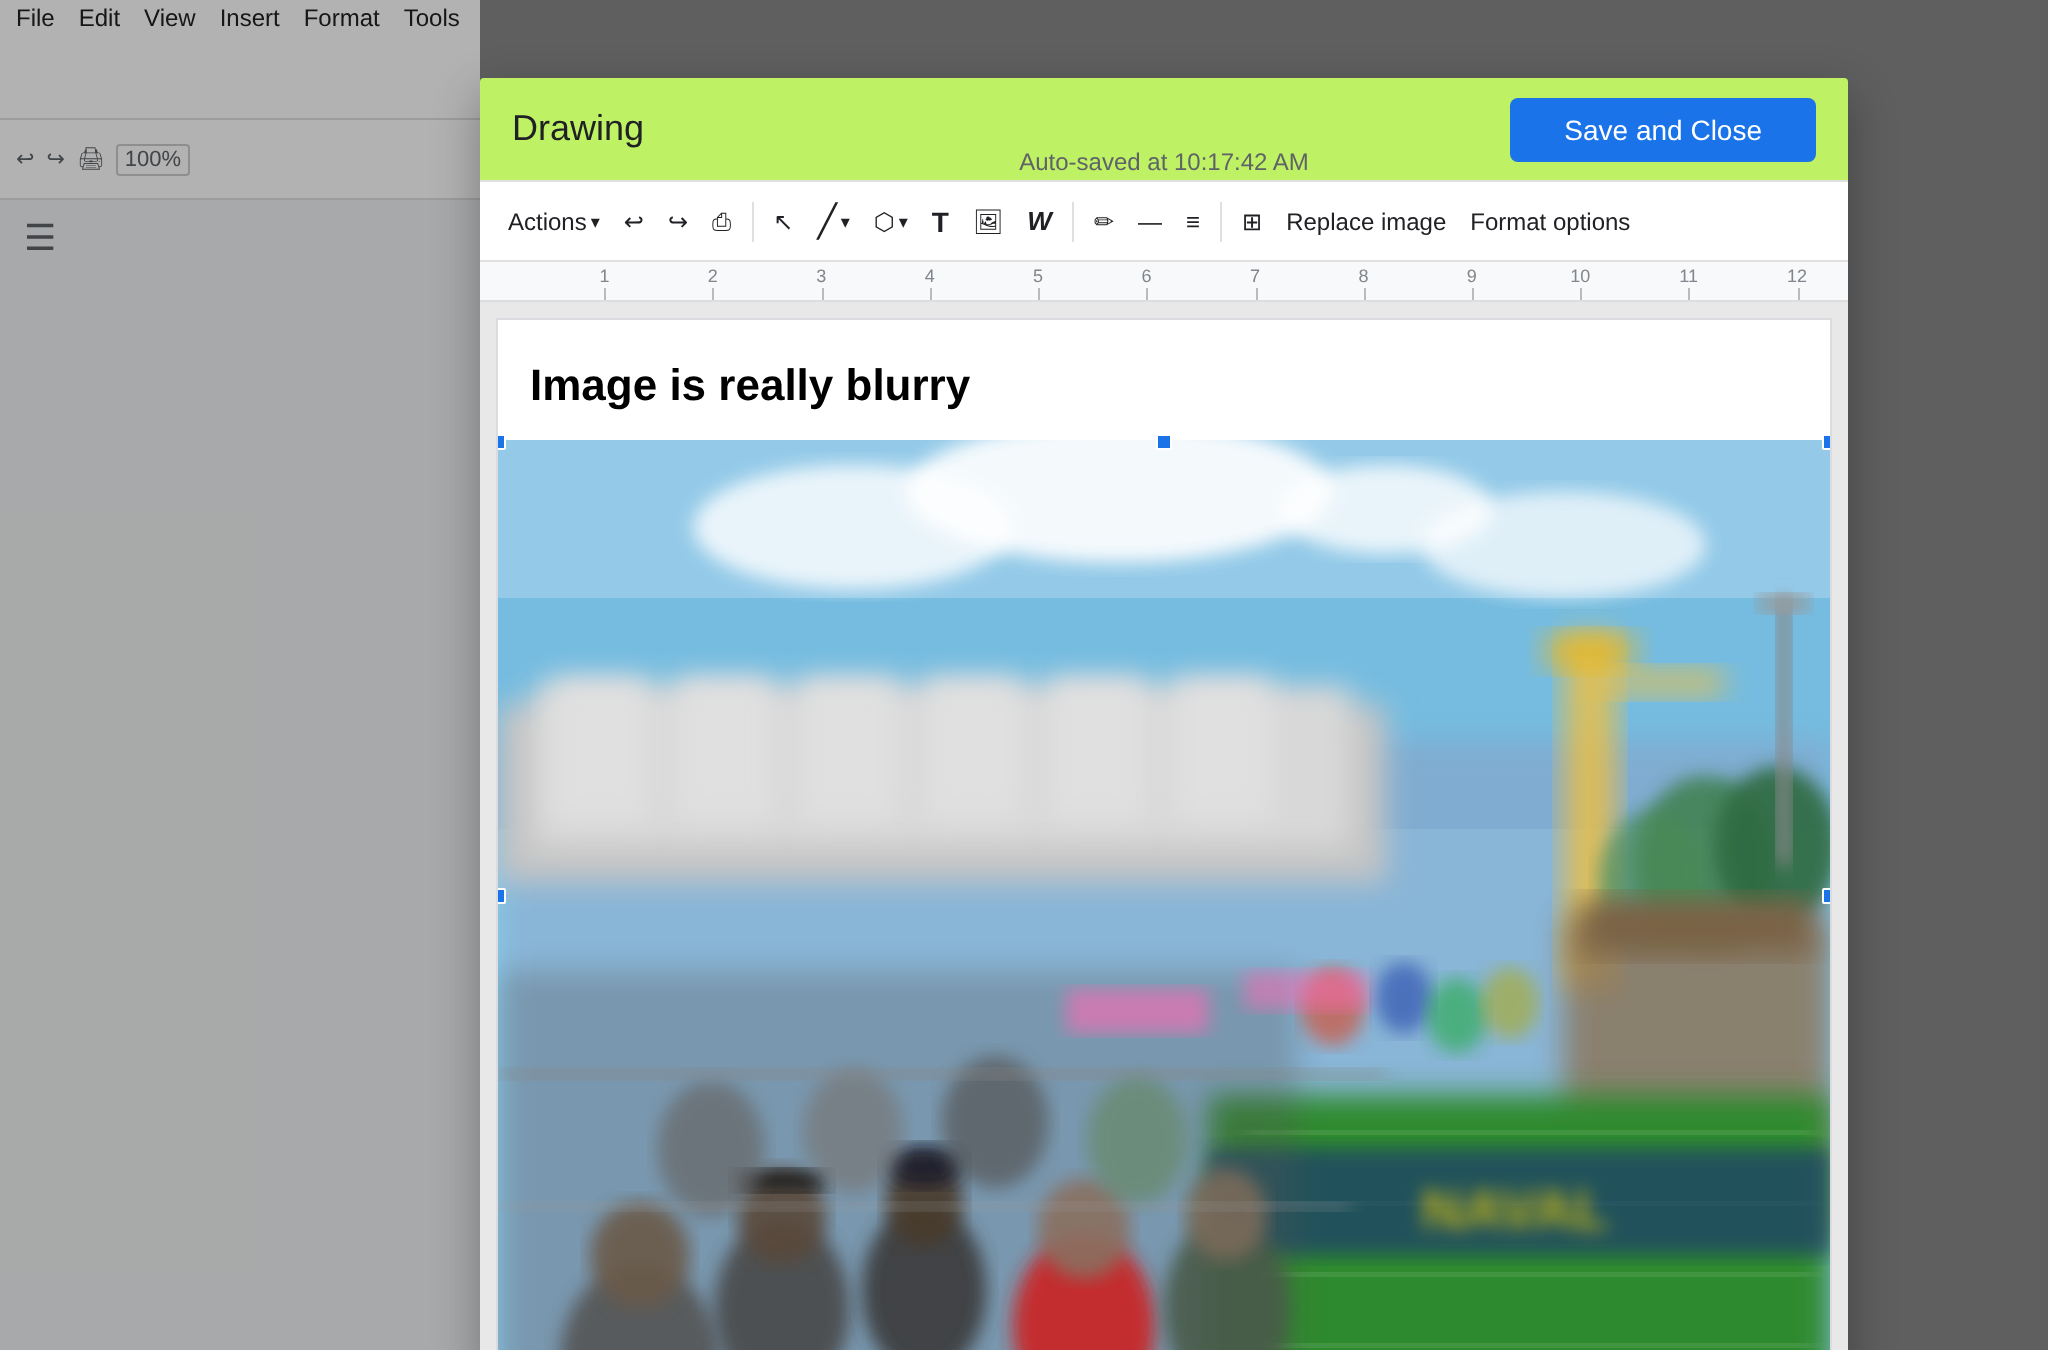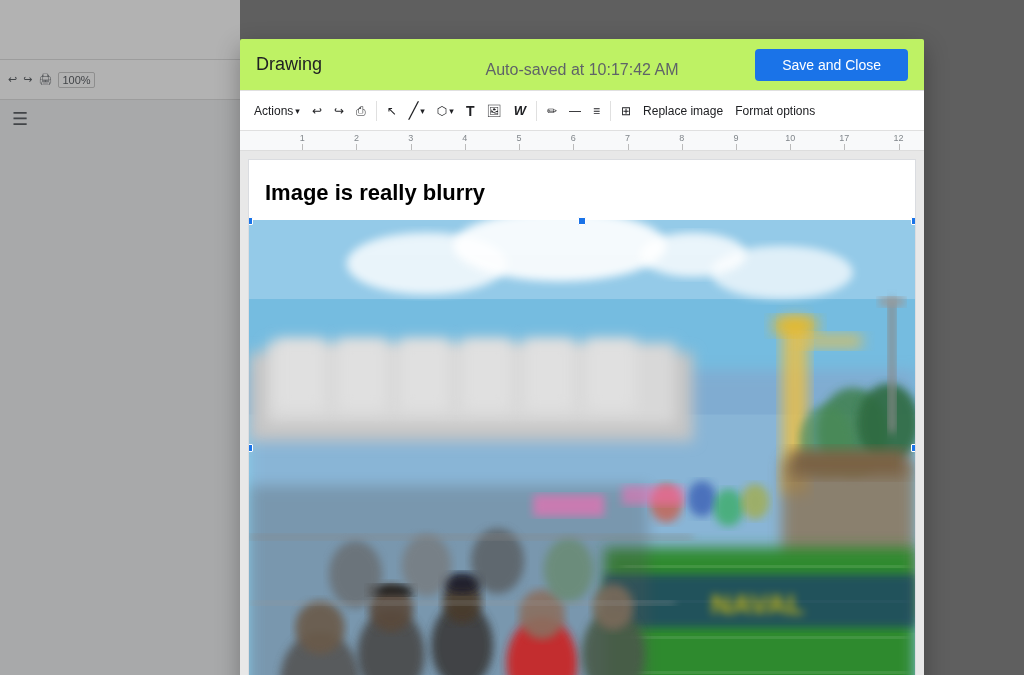--- a/index.html
+++ b/index.html
@@ -120,26 +120,26 @@
       flex-shrink: 0;
     }
 
     .modal-title {
       font-size: 18px;
       font-weight: 400;
       color: #202124;
     }
 
     .modal-autosave {
-      font-size: 16px;
+      font-size: 12px;
       color: #5f6368;
       position: absolute;
       left: 50%;
       transform: translateX(-50%);
-      top: 22px;
+      top: 35px;
     }
 
     .save-close-btn {
       background: #1a73e8;
       color: #fff;
       border: none;
       border-radius: 4px;
       padding: 8px 27px;
       font-size: 14px;
       cursor: pointer;
@@ -266,20 +266,28 @@
       width: 1px;
       background: #bbb;
     }
   </style>
 </head>
 <body>
 
 <div class="docs-bg"></div>
 
 <div class="docs-topbar">
+  <div class="docs-menu-row">
+    <span class="docs-menu-item">File</span>
+    <span class="docs-menu-item">Edit</span>
+    <span class="docs-menu-item">View</span>
+    <span class="docs-menu-item">Insert</span>
+    <span class="docs-menu-item">Format</span>
+    <span class="docs-menu-item">Tools</span>
+  </div>
 </div>
 
 <div class="docs-toolbar">
   <span style="font-size:11px;color:#5f6368;">↩</span>
   <span style="font-size:11px;color:#5f6368;">↪</span>
   <span style="font-size:11px;color:#5f6368;">🖨</span>
   <span style="font-size:11px;color:#5f6368;border:1px solid #ccc;padding:1px 3px;border-radius:2px;">100%</span>
 </div>
 
 <div class="docs-sidebar-icon">☰</div>
@@ -386,21 +394,21 @@
       <span class="ruler-num" style="left: 333.286px;">6</span>
       <div class="ruler-tick" style="left: 387.5px; height: 6px;"></div>
       <span class="ruler-num" style="left: 387.5px;">7</span>
       <div class="ruler-tick" style="left: 441.714px; height: 6px;"></div>
       <span class="ruler-num" style="left: 441.714px;">8</span>
       <div class="ruler-tick" style="left: 495.929px; height: 6px;"></div>
       <span class="ruler-num" style="left: 495.929px;">9</span>
       <div class="ruler-tick" style="left: 550.143px; height: 6px;"></div>
       <span class="ruler-num" style="left: 550.143px;">10</span>
       <div class="ruler-tick" style="left: 604.357px; height: 6px;"></div>
-      <span class="ruler-num" style="left: 604.357px;">17</span>
+      <span class="ruler-num" style="left: 604.357px;">11</span>
       <div class="ruler-tick" style="left: 658.571px; height: 6px;"></div>
       <span class="ruler-num" style="left: 658.571px;">12</span>
       <div class="ruler-tick" style="left: 712.786px; height: 6px;"></div>
       <span class="ruler-num" style="left: 712.786px;">8</span>
     </div>
 
   <div class="drawing-canvas">
     <div class="drawing-page">
 
       <div class="drawing-text">Image is really blurry</div>

